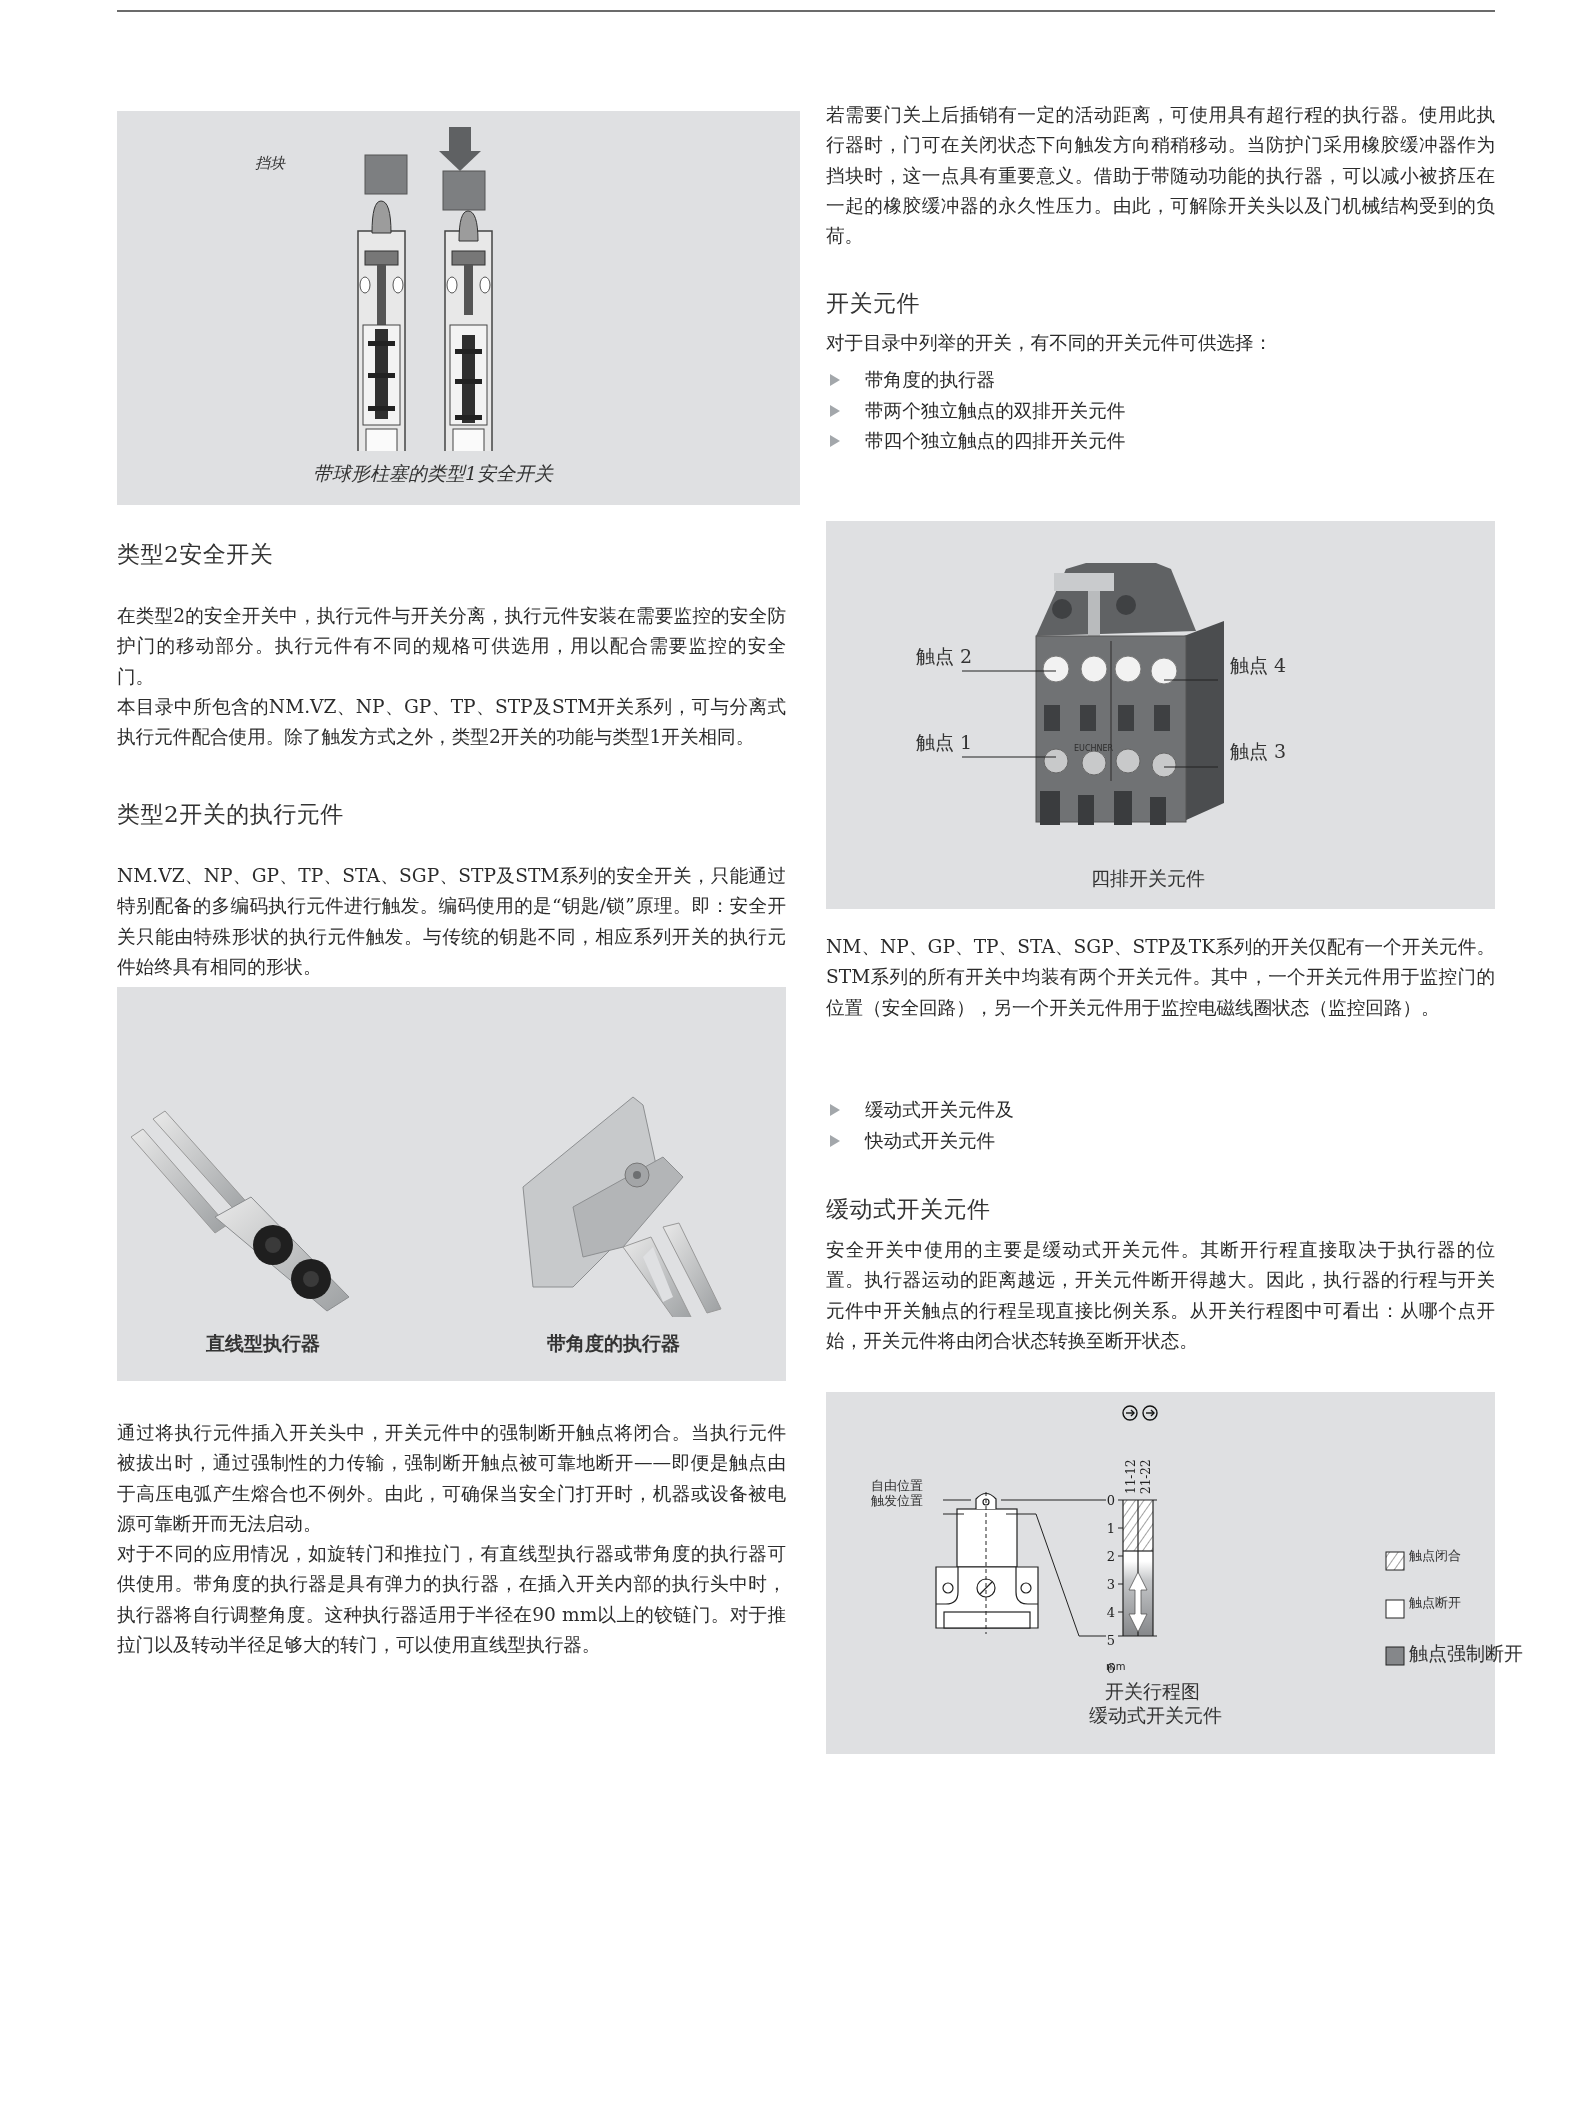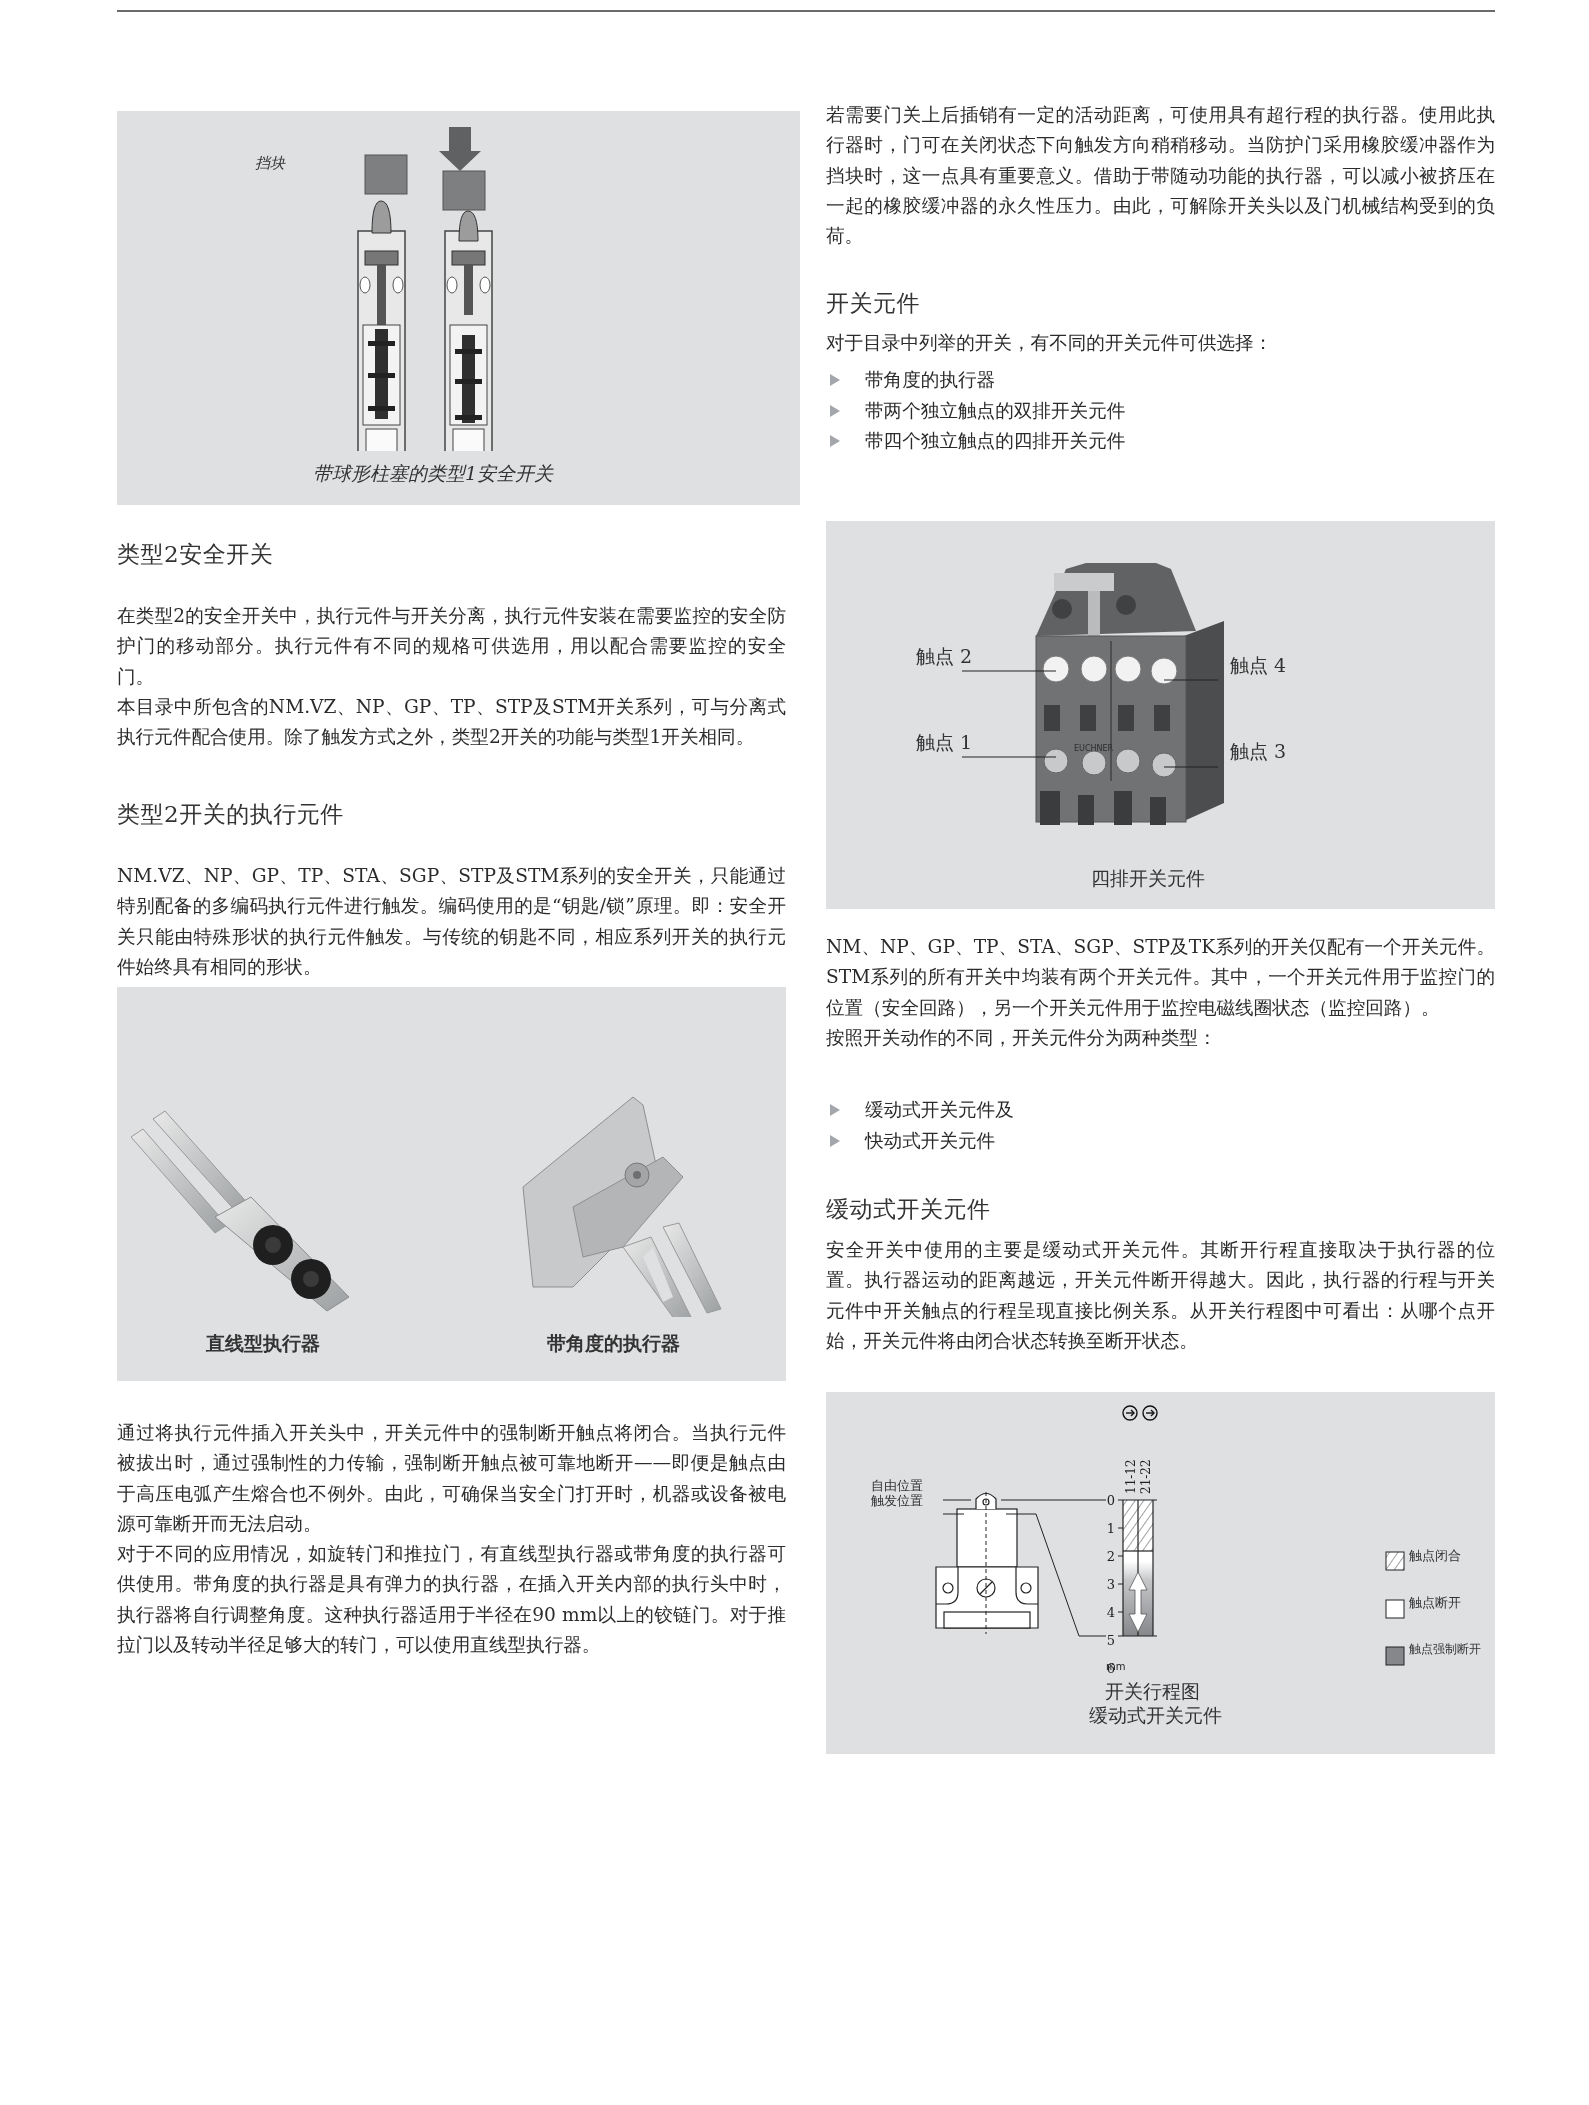--- a/index.html
+++ b/index.html
@@ -181,21 +181,20 @@
   </svg>
   <span class="fig-caption" style="left:90px; top:123px;">触点 2</span>
   <span class="fig-caption" style="left:90px; top:209px;">触点 1</span>
   <span class="fig-caption" style="left:404px; top:132px;">触点 4</span>
   <span class="fig-caption" style="left:404px; top:218px;">触点 3</span>
   <span class="fig-caption" style="left:265px; top:345px;">四排开关元件</span>
 </div>
 
 <div class="para col-right" style="top:932px;">
   <p>NM、NP、GP、TP、STA、SGP、STP及TK系列的开关仅配有一个开关元件。STM系列的所有开关中均装有两个开关元件。其中，一个开关元件用于监控门的位置（安全回路），另一个开关元件用于监控电磁线圈状态（监控回路）。</p>
-  <p>按照开关动作的不同，开关元件分为两种类型：</p>
 </div>
 <ul class="bullets col-right" style="top:1095px;">
   <li><span class="tri"></span><span>缓动式开关元件及</span></li>
   <li><span class="tri"></span><span>快动式开关元件</span></li>
 </ul>
 
 <h2 class="h2" style="left:826px; top:1194px;">缓动式开关元件</h2>
 <div class="para col-right" style="top:1235px;">
   <p>安全开关中使用的主要是缓动式开关元件。其断开行程直接取决于执行器的位置。执行器运动的距离越远，开关元件断开得越大。因此，执行器的行程与开关元件中开关触点的行程呈现直接比例关系。从开关行程图中可看出：从哪个点开始，开关元件将由闭合状态转换至断开状态。</p>
 </div>
@@ -287,17 +286,17 @@
     <rect x="560" y="160" width="18" height="18" fill="url(#hatch)" stroke="#222"></rect>
     <rect x="560" y="208" width="18" height="18" fill="#fff" stroke="#222"></rect>
     <rect x="560" y="255" width="18" height="18" fill="#85878a" stroke="#222"></rect>
   </svg>
 
   <span class="fig-caption" style="left:45px; top:87px; font-size:13px; line-height:14px;">自由位置</span>
   <span class="fig-caption" style="left:45px; top:102px; font-size:13px; line-height:14px;">触发位置</span>
 
   <span class="fig-caption" style="left:583px; top:155px; font-size:13px;">触点闭合</span>
   <span class="fig-caption" style="left:583px; top:202px; font-size:13px;">触点断开</span>
-  <span class="fig-caption" style="left:583px; top:249px; font-size:12px;">触点强制断开</span>
+  <span class="fig-caption" style="left:583px; top:249px; font-size:19px;">触点强制断开</span>
 
   <span class="fig-caption" style="left:279px; top:287px;">开关行程图</span>
   <span class="fig-caption" style="left:263px; top:311px;">缓动式开关元件</span>
 </div>
 
 </body></html>

